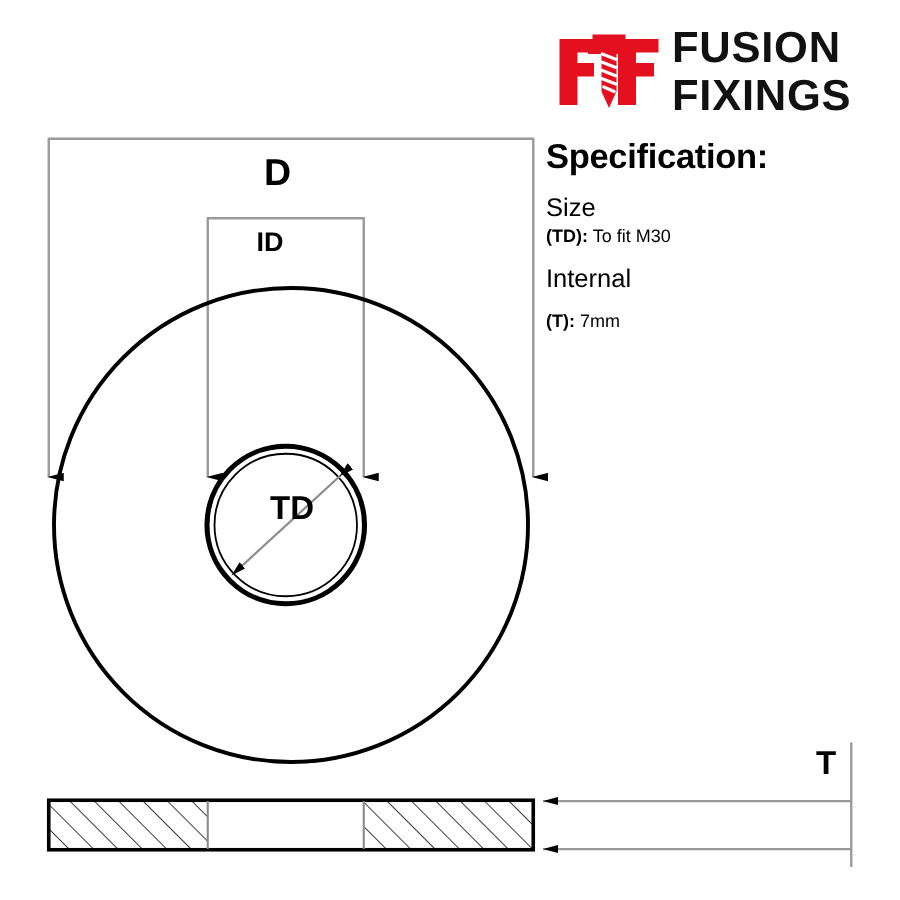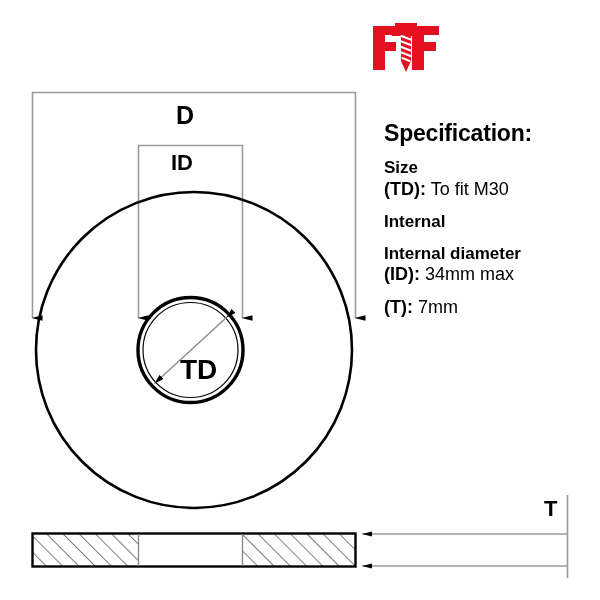--- a/index.html
+++ b/index.html
@@ -30,51 +30,50 @@
   }
   .dim-label {
     position: absolute;
     font-family: "Liberation Sans", sans-serif;
     font-weight: bold;
     color: #000000;
     line-height: 1;
     white-space: nowrap;
   }
   #label-D  { left: 176px; top: 103px; font-size: 25px; }
-  #label-ID { left: 171px; top: 152px; font-size: 22px; }
-  #label-TD { left: 180px; top: 356px; font-size: 28px; }
+  #label-ID { left: 171px; top: 152px; font-size: 18px; }
+  #label-TD { left: 180px; top: 328px; font-size: 22px; }
   #label-T  { left: 544px; top: 498px; font-size: 22px; }
 
   
   #spec-panel {
     position: absolute;
-    left: 384px;
+    left: 364px;
     top: 92px;
     width: 216px;
-    margin-top: 29px;
   }
   #spec-title {
     font-size: 23px;
     font-weight: bold;
     letter-spacing: -0.2px;
     margin: 0 0 12px 0;
     line-height: 1.1;
   }
   .spec-row {
     margin-bottom: 11px;
     line-height: 1.22;
   }
   .spec-name {
     display: block;
     font-size: 17px;
-    font-weight: bold;
+    font-weight: normal;
   }
   .spec-value-line {
     display: block;
-    font-size: 18px;
+    font-size: 12px;
   }
   .spec-key {
     font-weight: bold;
   }
   .spec-val {
     font-weight: normal;
   }
   
   #logo {
     position: absolute;
@@ -177,37 +176,37 @@
         <path d="M23,9 L45,9 L45,20 L39,20 L39,47 L34,58 L29,47 L29,20 L23,20 Z"></path>
       </g>
       <g stroke="#ffffff" stroke-width="2.1" fill="none" stroke-linecap="round">
         <path d="M29.5,22 L38.5,25.5"></path>
         <path d="M29.5,27.5 L38.5,31"></path>
         <path d="M29.5,33 L38.5,36.5"></path>
         <path d="M29.5,38.5 L38.5,42"></path>
         <path d="M30.5,44 L37.5,47"></path>
       </g>
     </svg>
+    <div id="logo-text">
+      <span>FUSION</span>
+      <span>FIXINGS</span>
+    </div>
   </div>
 
   <div id="spec-panel">
     <div id="spec-title">Specification:</div>
 
     <div class="spec-row">
       <span class="spec-name">Size</span>
       <span class="spec-value-line"><span class="spec-key">(TD):</span> <span class="spec-val">To fit M30</span></span>
     </div>
 
     <div class="spec-row">
       <span class="spec-name">Internal</span>
     </div>
 
-    <div class="spec-row">
-      <span class="spec-name">Internal diameter</span>
-      <span class="spec-value-line"><span class="spec-key">(ID):</span> <span class="spec-val">34mm max</span></span>
-    </div>
 
     <div class="spec-row">
       <span class="spec-value-line"><span class="spec-key">(T):</span> <span class="spec-val">7mm</span></span>
     </div>
   </div>
 
 </div>
 
 </body></html>

